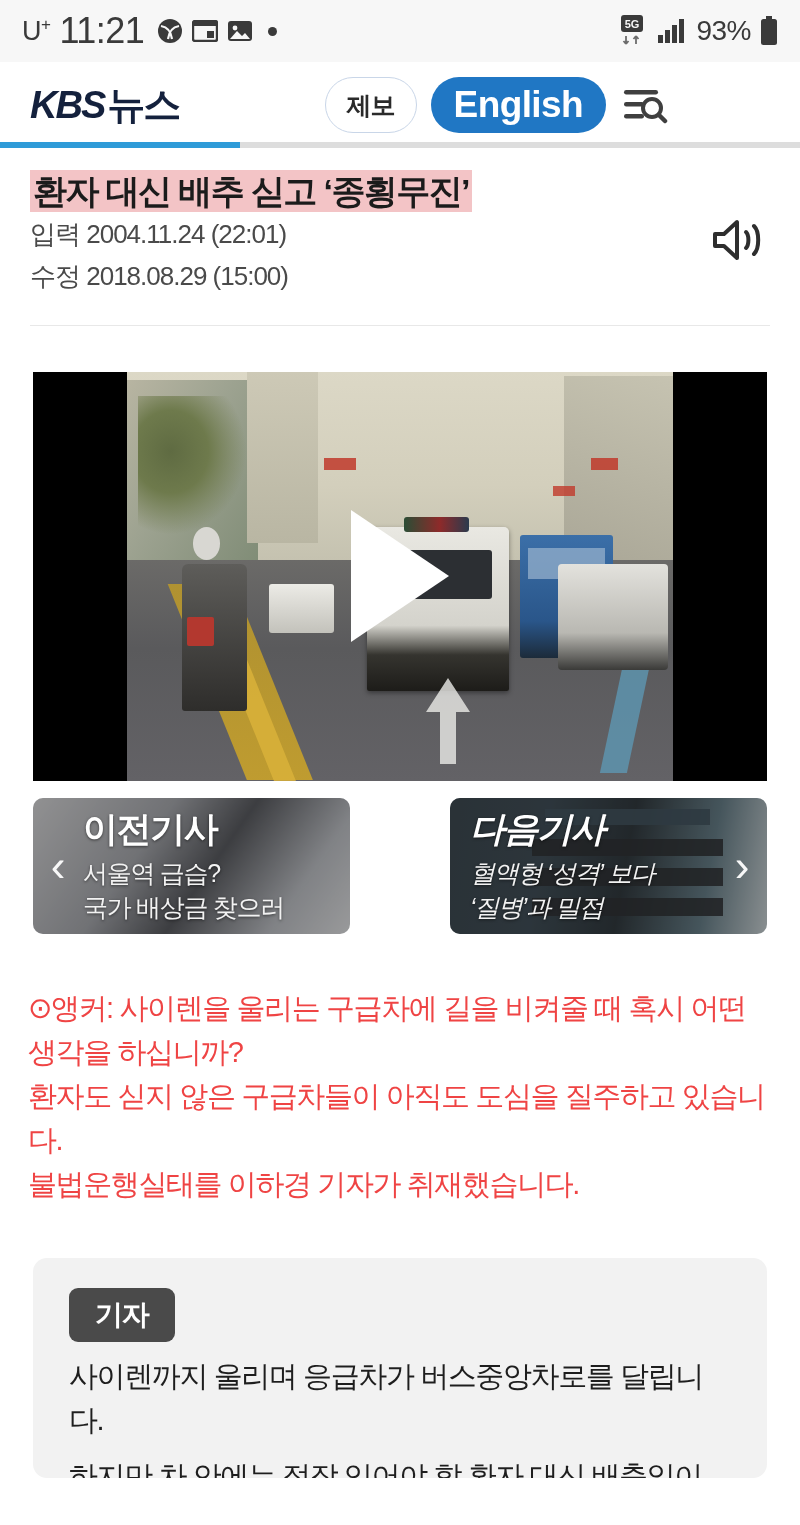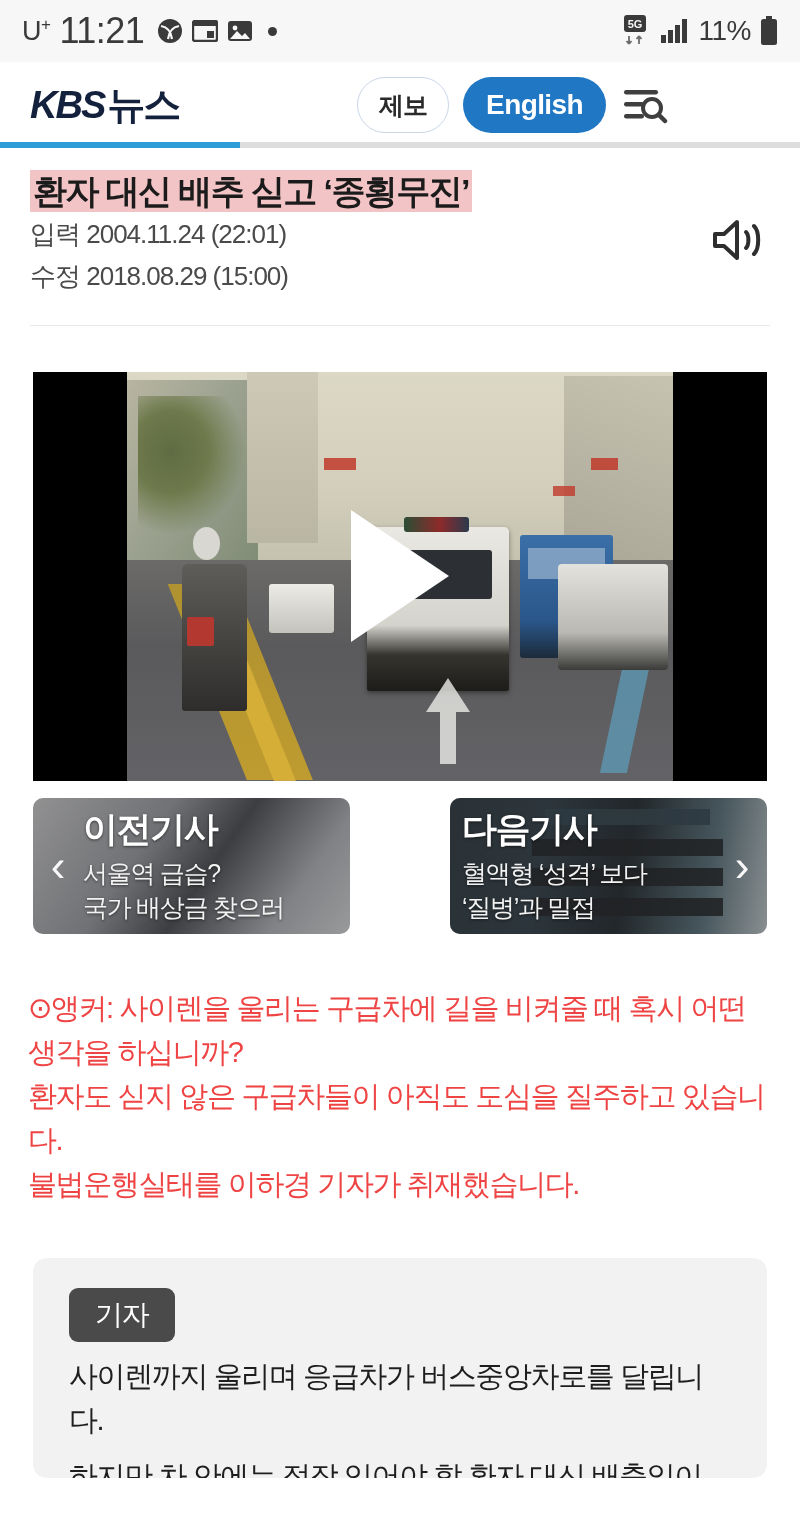--- a/index.html
+++ b/index.html
@@ -48,21 +48,21 @@
     border: 1.5px solid #c9d6e8; border-radius: 28px;
     background: #ffffff; color: #2a2a2a;
     font-size: 25px; font-weight: 600; letter-spacing: -1px;
     display: flex; align-items: center; justify-content: center;
     margin-right: 14px;
   }
   .btn-english {
     height: 56px; padding: 0 23px;
     border-radius: 28px; border: none;
     background: #2077c4; color: #ffffff;
-    font-size: 28px; font-weight: 700; letter-spacing: -0.6px;
+    font-size: 37px; font-weight: 700; letter-spacing: -0.6px;
     display: flex; align-items: center; justify-content: center;
     margin-right: 16px;
   }
   .menu-icon { width: 46px; height: 42px; position: relative; }
   .progress-track {
     position: absolute; left: 0; bottom: 0;
     width: 800px; height: 6px; background: #dddddd;
   }
   .progress-fill { height: 6px; background: #2f9bd8; }
 
@@ -183,21 +183,21 @@
     font-size: 35px; font-weight: 800; letter-spacing: -1.4px;
     margin-bottom: 4px;
     text-shadow: 0 1px 3px rgba(0,0,0,.55);
   }
   .nav-title {
     display: block; color: #f2f2f2;
     font-size: 25px; font-weight: 500; letter-spacing: -1.3px;
     line-height: 1.35;
     text-shadow: 0 1px 3px rgba(0,0,0,.55);
   }
-  .card-next .card-text { padding-left: 12px; }
+  .card-next .card-text { padding-left: 20px; font-style: italic; }
 
   
   .article-body { margin: 52px 28px 0 28px; }
   .body-para {
     font-size: 29px; color: #ef4444; letter-spacing: -1.4px;
     line-height: 1.52; font-weight: 400;
   }
 
   
   .reporter-box {
@@ -205,21 +205,21 @@
     background: #f2f2f2;
     border-radius: 14px;
     padding: 30px 30px 20px 36px;
     height: 220px; overflow: hidden;
   }
   .reporter-badge {
     display: inline-block;
     background: #4a4a4a; color: #ffffff;
     border-radius: 9px;
     padding: 8px 26px;
-    font-size: 28px; font-weight: 400; letter-spacing: -1.2px;
+    font-size: 28px; font-weight: 700; letter-spacing: -1.2px;
   }
   .reporter-text {
     margin-top: 12px;
     font-size: 29px; color: #1e1e1e; letter-spacing: -1.4px;
     line-height: 1.52;
   }
 </style>
 </head>
 <body>
 
@@ -258,21 +258,21 @@
       </svg>
     </span>
     <span class="sb-ico">
       <svg width="30" height="26" viewBox="0 0 30 26">
           <rect x="1" y="17" width="5" height="8" fill="#3a3a3a"></rect>
           <rect x="8" y="12" width="5" height="13" fill="#3a3a3a"></rect>
           <rect x="15" y="7" width="5" height="18" fill="#3a3a3a"></rect>
           <rect x="22" y="1" width="5" height="24" fill="#3a3a3a"></rect>
         </svg>
     </span>
-    <span class="sb-batt-text">11%</span>
+    <span class="sb-batt-text">93%</span>
     <span class="sb-ico">
       <svg width="18" height="30" viewBox="0 0 18 30">
           <rect x="6" y="0" width="6" height="3" fill="#3a3a3a"></rect>
           <rect x="1" y="3" width="16" height="26" rx="2.5" fill="#3a3a3a"></rect>
         </svg>
     </span>
   </div>
 </div>
 
 <div class="header">

